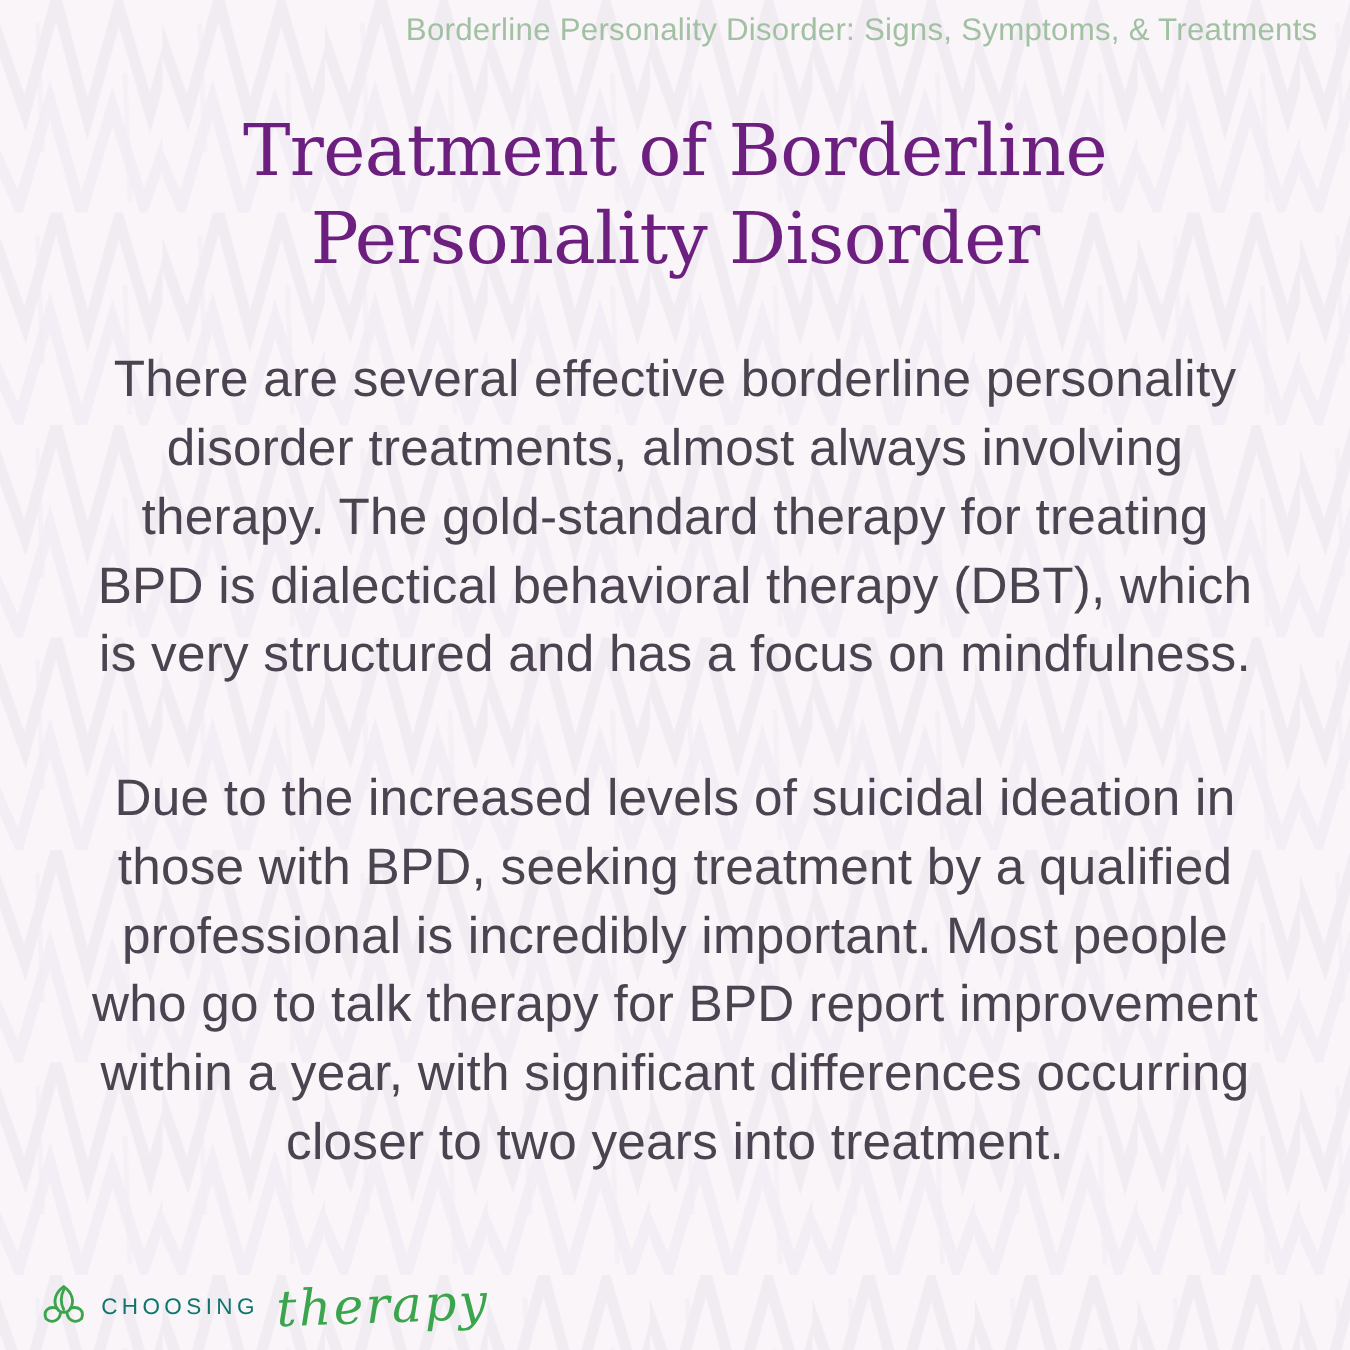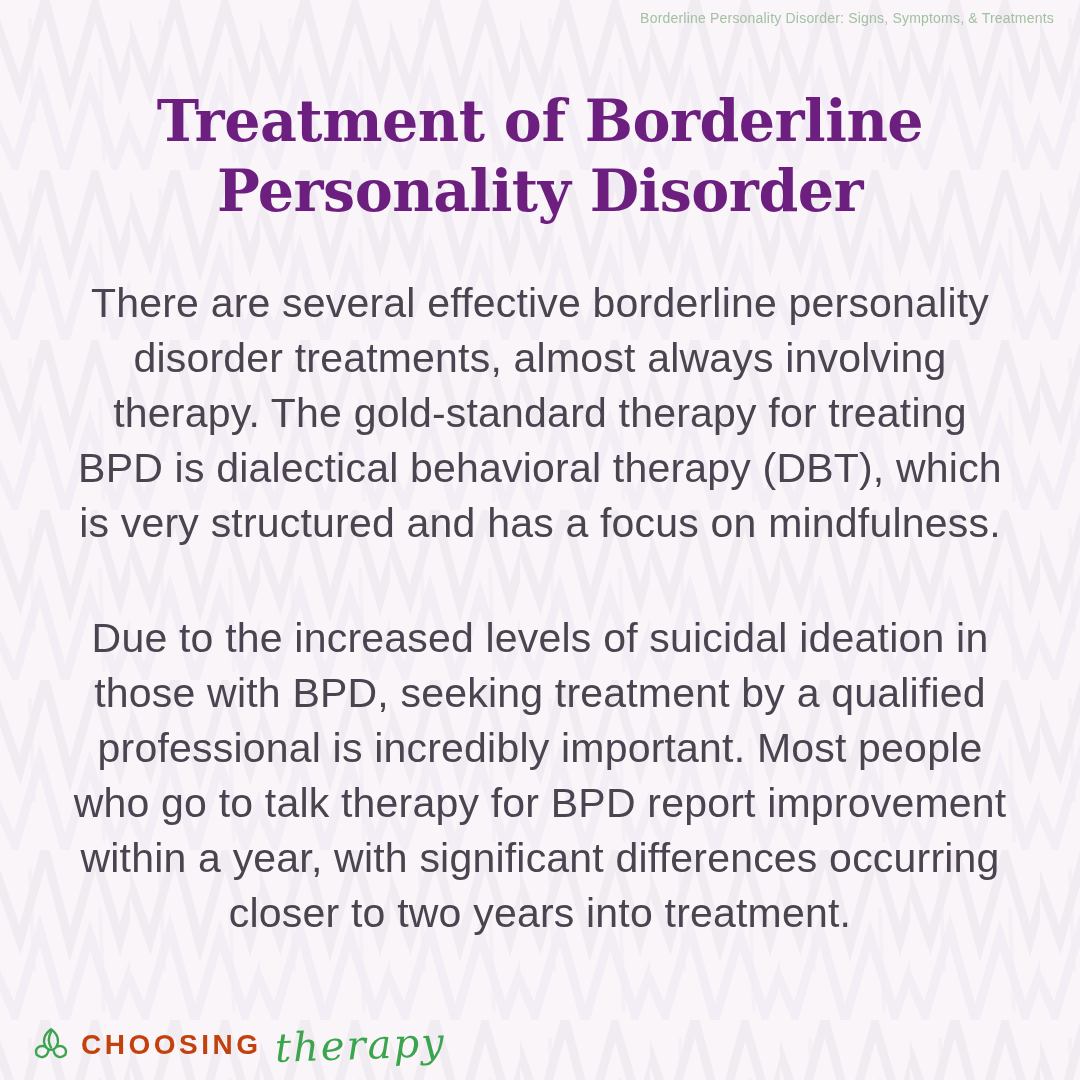--- a/index.html
+++ b/index.html
@@ -17,35 +17,35 @@
   .bg-pattern {
     position: absolute;
     inset: 0;
     z-index: 0;
   }
   .series-title {
     position: absolute;
     top: 10px;
     right: 26px;
     z-index: 2;
-    font-size: 14px;
+    font-size: 25px;
     letter-spacing: 0.2px;
     color: #a2c1a3;
     text-align: right;
   }
   .main-title {
     position: absolute;
     top: 86px;
     left: 0;
     right: 0;
     z-index: 2;
     margin: 0;
     text-align: center;
     font-family: "DejaVu Serif", serif;
-    font-weight: bold;
+    font-weight: normal;
     font-size: 57px;
     line-height: 1.23;
     color: #6c1f7e;
     white-space: pre-line;
     letter-spacing: -0.5px;
   }
   .body-copy {
     position: absolute;
     top: 276px;
     left: 55px;
@@ -69,24 +69,24 @@
     display: flex;
     align-items: center;
   }
   .flower-icon {
     width: 42px;
     height: 42px;
     flex: 0 0 auto;
   }
   .brand-primary {
     margin-left: 9px;
-    font-size: 28px;
-    font-weight: bold;
+    font-size: 18px;
+    font-weight: normal;
     letter-spacing: 3.5px;
-    color: #c2410c;
+    color: #0f766e;
   }
   .brand-script {
     margin-left: 14px;
     font-family: "DejaVu Serif", serif;
     font-style: italic;
     font-size: 40px;
     line-height: 1;
     color: #3aa54c;
     transform: rotate(-2deg);
     letter-spacing: 2px;

